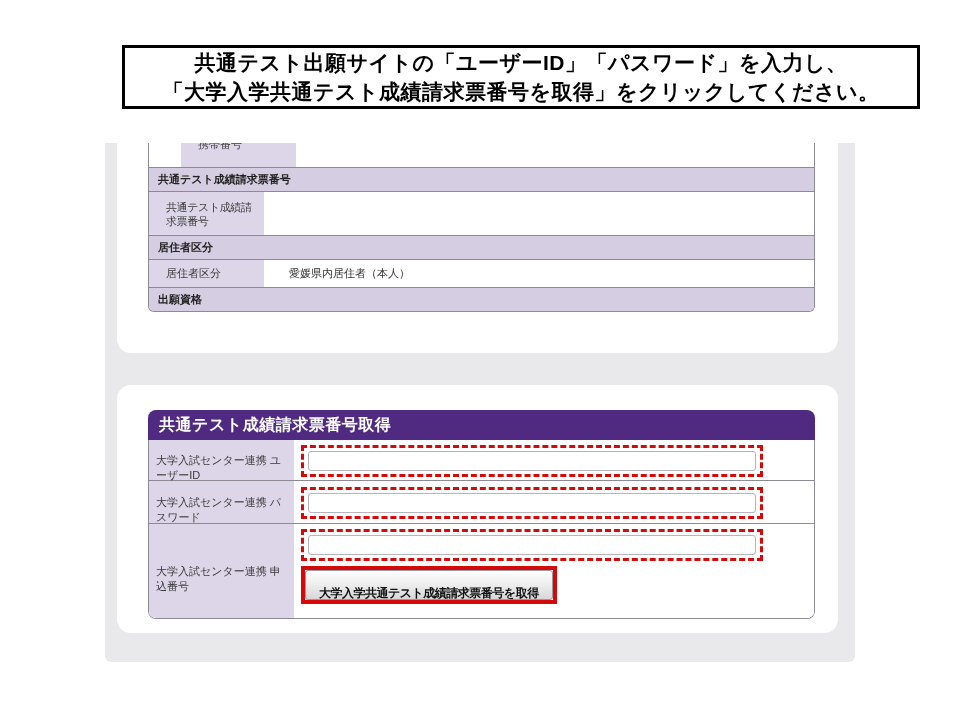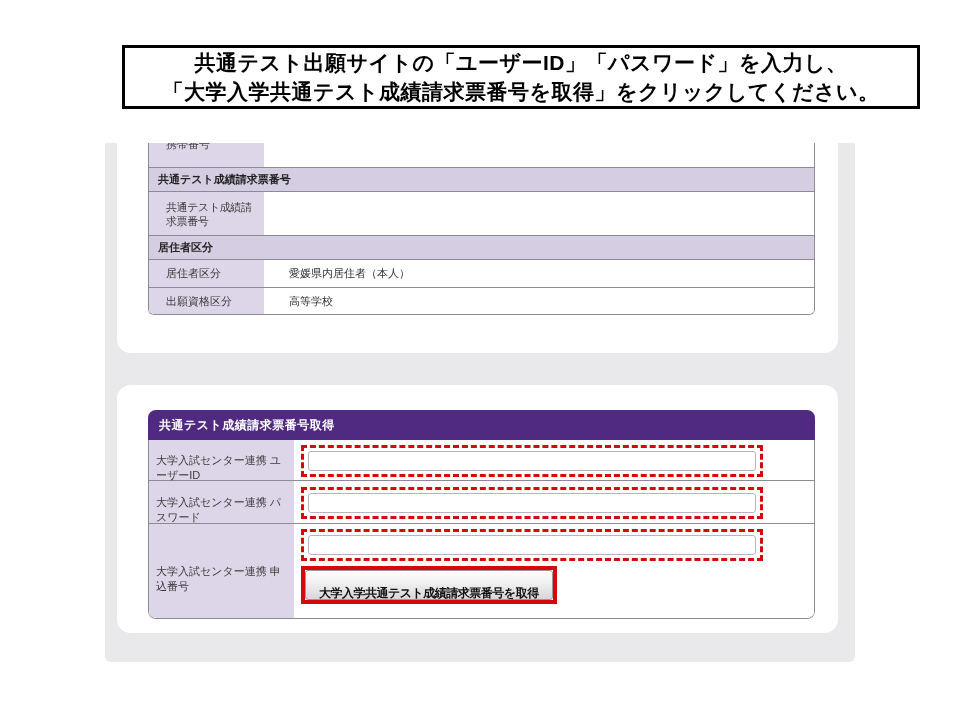--- a/index.html
+++ b/index.html
@@ -37,21 +37,21 @@
   .card2 { top:242px; height:248px; border-radius:14px; }
 
   
   .table1 {
     position:absolute; left:31px; top:0; width:667px;
     border:1px solid #8c8a94; border-top:none;
     border-radius:0 0 6px 6px; overflow:hidden;
     font-size:11px;
   }
   .t1-row { display:flex; border-top:1px solid #8c8a94; background:#ffffff; }
-  .t1-row.first { border-top:none; }
+  .t1-row.first { border-top:none;margin-left:32px; }
   .t1-row .lbl {
     width:115px; background:#ddd6e8; padding:0 4px 0 17px;
     display:flex; align-items:center; color:#3a3a3a;
   }
   .t1-row .val {
     flex:1; background:#ffffff; padding-left:25px;
     display:flex; align-items:center; color:#333333;
   }
   .t1-row.partial { height:24px; overflow:hidden; }
   .t1-row.partial .lbl { align-items:flex-start; }
@@ -66,21 +66,21 @@
   .t1-row.h27 { height:27px; }
   .wrap-label { letter-spacing:-0.4px; line-height:14px; }
 
   
   .table2 {
     position:absolute; left:31px; top:25px; width:667px; font-size:11px;
   }
   .t2-header {
     height:30px; background:#4f2a80; border-radius:8px 8px 0 0;
     display:flex; align-items:center; padding-left:11px;
-    color:#ffffff; font-weight:bold; font-size:12px; letter-spacing:0.5px;
+    color:#ffffff; font-weight:bold; font-size:16px; letter-spacing:0.5px;
   }
   .t2-body {
     border:1px solid #8c8a94; border-top:none;
     border-radius:0 0 8px 8px; overflow:hidden;
   }
   .t2-row { display:flex; border-top:1px solid #8c8a94; background:#ffffff; }
   .t2-row.first { border-top:none; }
   .t2-row .lbl {
     width:145px; background:#ddd6e8; padding:16px 4px 0 7px;
     display:flex; align-items:center; color:#3a3a3a;
@@ -142,25 +142,22 @@
         <div class="val"></div>
       </div>
 
       <div class="t1-section">居住者区分</div>
 
       <div class="t1-row h28">
         <div class="lbl">居住者区分</div>
         <div class="val">愛媛県内居住者（本人）</div>
       </div>
 
-
-      <div class="t1-row h27">
-        <div class="lbl">出願資格区分</div>
-        <div class="val">高等学校</div>
-      </div>
+      <div class="t1-section">出願資格</div>
+
 
     </div>
   </div>
 
   <div class="card card2">
     <div class="table2">
 
       <div class="t2-header">共通テスト成績請求票番号取得</div>
 
       <div class="t2-body">

